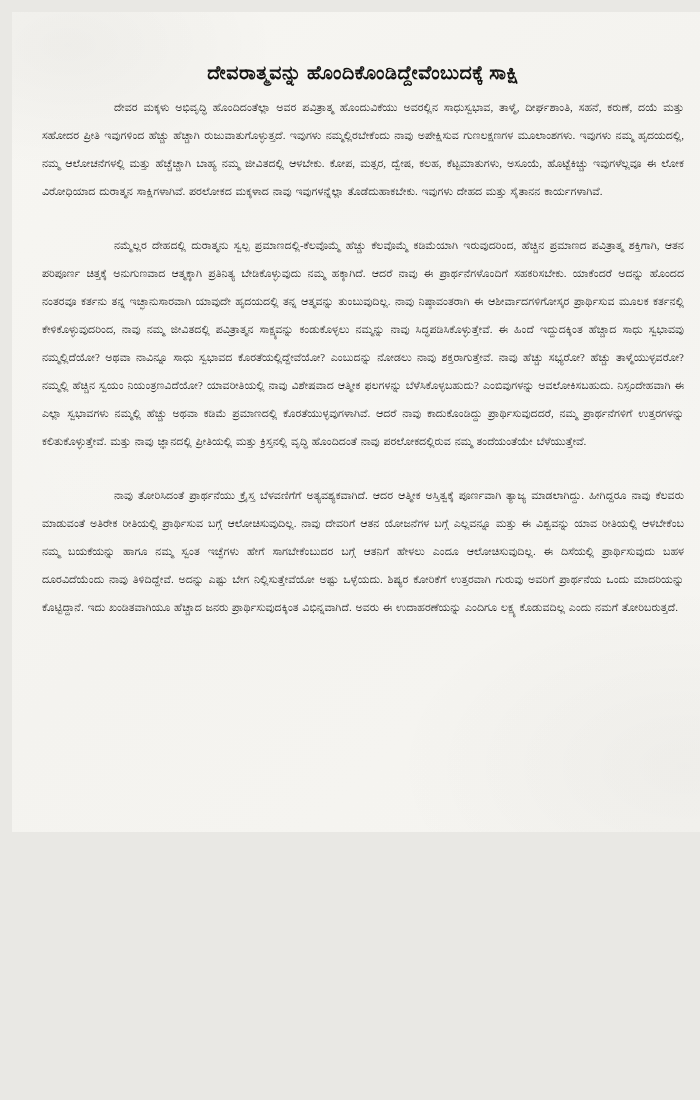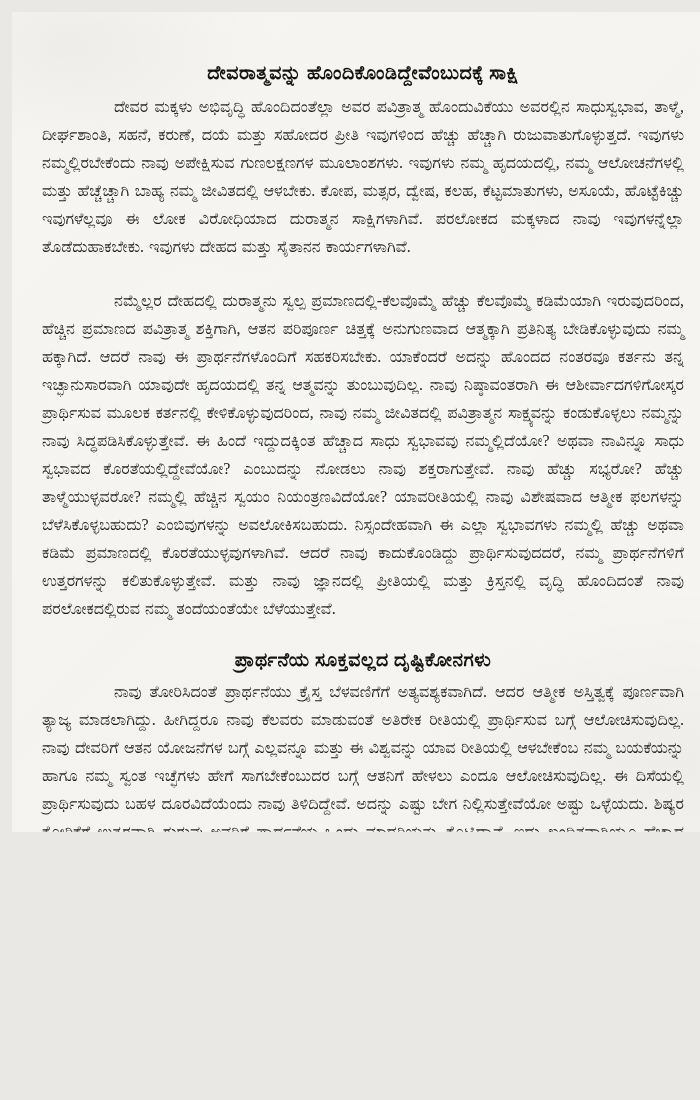--- a/index.html
+++ b/index.html
@@ -32,21 +32,21 @@
     margin: 0 0 9px 0;
     color: #141311;
   }
   .section-title.second {
     margin-top: 6px;
     margin-bottom: 7px;
   }
   .para {
     text-align: justify;
     text-indent: 72px;
-    font-size: 16px;
+    font-size: 11px;
     line-height: 28px;
     margin: 0 0 26px 0;
     color: #201f1d;
     word-spacing: 1px;
   }
   .para.last {
     margin-bottom: 0;
   }
   .page-number {
     position: absolute;
@@ -83,21 +83,20 @@
 <div class="page">
   <div class="scan-shade"></div>
 
   <div class="content">
     <h1 class="section-title">ದೇವರಾತ್ಮವನ್ನು ಹೊಂದಿಕೊಂಡಿದ್ದೇವೆಂಬುದಕ್ಕೆ ಸಾಕ್ಷಿ</h1>
 
     <p class="para">ದೇವರ ಮಕ್ಕಳು ಅಭಿವೃದ್ಧಿ ಹೊಂದಿದಂತೆಲ್ಲಾ ಅವರ ಪವಿತ್ರಾತ್ಮ ಹೊಂದುವಿಕೆಯು ಅವರಲ್ಲಿನ ಸಾಧುಸ್ವಭಾವ, ತಾಳ್ಮೆ, ದೀರ್ಘಶಾಂತಿ, ಸಹನೆ, ಕರುಣೆ, ದಯೆ ಮತ್ತು ಸಹೋದರ ಪ್ರೀತಿ ಇವುಗಳಿಂದ ಹೆಚ್ಚು ಹೆಚ್ಚಾಗಿ ರುಜುವಾತುಗೊಳ್ಳುತ್ತದೆ. ಇವುಗಳು ನಮ್ಮಲ್ಲಿರಬೇಕೆಂದು ನಾವು ಅಪೇಕ್ಷಿಸುವ ಗುಣಲಕ್ಷಣಗಳ ಮೂಲಾಂಶಗಳು. ಇವುಗಳು ನಮ್ಮ ಹೃದಯದಲ್ಲಿ, ನಮ್ಮ ಆಲೋಚನೆಗಳಲ್ಲಿ ಮತ್ತು ಹೆಚ್ಚೆಚ್ಚಾಗಿ ಬಾಹ್ಯ ನಮ್ಮ ಜೀವಿತದಲ್ಲಿ ಆಳಬೇಕು. ಕೋಪ, ಮತ್ಸರ, ದ್ವೇಷ, ಕಲಹ, ಕೆಟ್ಟಮಾತುಗಳು, ಅಸೂಯೆ, ಹೊಟ್ಟೆಕಿಚ್ಚು ಇವುಗಳೆಲ್ಲವೂ ಈ ಲೋಕ ವಿರೋಧಿಯಾದ ದುರಾತ್ಮನ ಸಾಕ್ಷಿಗಳಾಗಿವೆ. ಪರಲೋಕದ ಮಕ್ಕಳಾದ ನಾವು ಇವುಗಳನ್ನೆಲ್ಲಾ ತೊಡೆದುಹಾಕಬೇಕು. ಇವುಗಳು ದೇಹದ ಮತ್ತು ಸೈತಾನನ ಕಾರ್ಯಗಳಾಗಿವೆ.</p>
 
     <p class="para">ನಮ್ಮೆಲ್ಲರ ದೇಹದಲ್ಲಿ ದುರಾತ್ಮನು ಸ್ವಲ್ಪ ಪ್ರಮಾಣದಲ್ಲಿ-ಕೆಲವೊಮ್ಮೆ ಹೆಚ್ಚು ಕೆಲವೊಮ್ಮೆ ಕಡಿಮೆಯಾಗಿ ಇರುವುದರಿಂದ, ಹೆಚ್ಚಿನ ಪ್ರಮಾಣದ ಪವಿತ್ರಾತ್ಮ ಶಕ್ತಿಗಾಗಿ, ಆತನ ಪರಿಪೂರ್ಣ ಚಿತ್ತಕ್ಕೆ ಅನುಗುಣವಾದ ಆತ್ಮಕ್ಕಾಗಿ ಪ್ರತಿನಿತ್ಯ ಬೇಡಿಕೊಳ್ಳುವುದು ನಮ್ಮ ಹಕ್ಕಾಗಿದೆ. ಆದರೆ ನಾವು ಈ ಪ್ರಾರ್ಥನೆಗಳೊಂದಿಗೆ ಸಹಕರಿಸಬೇಕು. ಯಾಕೆಂದರೆ ಅದನ್ನು ಹೊಂದದ ನಂತರವೂ ಕರ್ತನು ತನ್ನ ಇಚ್ಛಾನುಸಾರವಾಗಿ ಯಾವುದೇ ಹೃದಯದಲ್ಲಿ ತನ್ನ ಆತ್ಮವನ್ನು ತುಂಬುವುದಿಲ್ಲ. ನಾವು ನಿಷ್ಠಾವಂತರಾಗಿ ಈ ಆಶೀರ್ವಾದಗಳಿಗೋಸ್ಕರ ಪ್ರಾರ್ಥಿಸುವ ಮೂಲಕ ಕರ್ತನಲ್ಲಿ ಕೇಳಿಕೊಳ್ಳುವುದರಿಂದ, ನಾವು ನಮ್ಮ ಜೀವಿತದಲ್ಲಿ ಪವಿತ್ರಾತ್ಮನ ಸಾಕ್ಷ್ಯವನ್ನು ಕಂಡುಕೊಳ್ಳಲು ನಮ್ಮನ್ನು ನಾವು ಸಿದ್ಧಪಡಿಸಿಕೊಳ್ಳುತ್ತೇವೆ. ಈ ಹಿಂದೆ ಇದ್ದುದಕ್ಕಿಂತ ಹೆಚ್ಚಾದ ಸಾಧು ಸ್ವಭಾವವು ನಮ್ಮಲ್ಲಿದೆಯೋ? ಅಥವಾ ನಾವಿನ್ನೂ ಸಾಧು ಸ್ವಭಾವದ ಕೊರತೆಯಲ್ಲಿದ್ದೇವೆಯೋ? ಎಂಬುದನ್ನು ನೋಡಲು ನಾವು ಶಕ್ತರಾಗುತ್ತೇವೆ. ನಾವು ಹೆಚ್ಚು ಸಭ್ಯರೋ? ಹೆಚ್ಚು ತಾಳ್ಮೆಯುಳ್ಳವರೋ? ನಮ್ಮಲ್ಲಿ ಹೆಚ್ಚಿನ ಸ್ವಯಂ ನಿಯಂತ್ರಣವಿದೆಯೋ? ಯಾವರೀತಿಯಲ್ಲಿ ನಾವು ವಿಶೇಷವಾದ ಆತ್ಮೀಕ ಫಲಗಳನ್ನು ಬೆಳೆಸಿಕೊಳ್ಳಬಹುದು? ಎಂಬಿವುಗಳನ್ನು ಅವಲೋಕಿಸಬಹುದು. ನಿಸ್ಸಂದೇಹವಾಗಿ ಈ ಎಲ್ಲಾ ಸ್ವಭಾವಗಳು ನಮ್ಮಲ್ಲಿ ಹೆಚ್ಚು ಅಥವಾ ಕಡಿಮೆ ಪ್ರಮಾಣದಲ್ಲಿ ಕೊರತೆಯುಳ್ಳವುಗಳಾಗಿವೆ. ಆದರೆ ನಾವು ಕಾದುಕೊಂಡಿದ್ದು ಪ್ರಾರ್ಥಿಸುವುದದರೆ, ನಮ್ಮ ಪ್ರಾರ್ಥನೆಗಳಿಗೆ ಉತ್ತರಗಳನ್ನು ಕಲಿತುಕೊಳ್ಳುತ್ತೇವೆ. ಮತ್ತು ನಾವು ಜ್ಞಾನದಲ್ಲಿ ಪ್ರೀತಿಯಲ್ಲಿ ಮತ್ತು ಕ್ರಿಸ್ತನಲ್ಲಿ ವೃದ್ಧಿ ಹೊಂದಿದಂತೆ ನಾವು ಪರಲೋಕದಲ್ಲಿರುವ ನಮ್ಮ ತಂದೆಯಂತೆಯೇ ಬೆಳೆಯುತ್ತೇವೆ.</p>
 
-    <h2 class="section-title second">ಪ್ರಾರ್ಥನೆಯ ಸೂಕ್ತವಲ್ಲದ ದೃಷ್ಟಿಕೋನಗಳು</h2>
 
     <p class="para last">ನಾವು ತೋರಿಸಿದಂತೆ ಪ್ರಾರ್ಥನೆಯು ಕ್ರೈಸ್ತ ಬೆಳವಣಿಗೆಗೆ ಅತ್ಯವಶ್ಯಕವಾಗಿದೆ. ಆದರ ಆತ್ಮೀಕ ಅಸ್ತಿತ್ವಕ್ಕೆ ಪೂರ್ಣವಾಗಿ ತ್ಯಾಜ್ಯ ಮಾಡಲಾಗಿದ್ದು. ಹೀಗಿದ್ದರೂ ನಾವು ಕೆಲವರು ಮಾಡುವಂತೆ ಅತಿರೇಕ ರೀತಿಯಲ್ಲಿ ಪ್ರಾರ್ಥಿಸುವ ಬಗ್ಗೆ ಆಲೋಚಿಸುವುದಿಲ್ಲ. ನಾವು ದೇವರಿಗೆ ಆತನ ಯೋಜನೆಗಳ ಬಗ್ಗೆ ಎಲ್ಲವನ್ನೂ ಮತ್ತು ಈ ವಿಶ್ವವನ್ನು ಯಾವ ರೀತಿಯಲ್ಲಿ ಆಳಬೇಕೆಂಬ ನಮ್ಮ ಬಯಕೆಯನ್ನು ಹಾಗೂ ನಮ್ಮ ಸ್ವಂತ ಇಚ್ಛೆಗಳು ಹೇಗೆ ಸಾಗಬೇಕೆಂಬುದರ ಬಗ್ಗೆ ಆತನಿಗೆ ಹೇಳಲು ಎಂದೂ ಆಲೋಚಿಸುವುದಿಲ್ಲ. ಈ ದಿಸೆಯಲ್ಲಿ ಪ್ರಾರ್ಥಿಸುವುದು ಬಹಳ ದೂರವಿದೆಯೆಂದು ನಾವು ತಿಳಿದಿದ್ದೇವೆ. ಅದನ್ನು ಎಷ್ಟು ಬೇಗ ನಿಲ್ಲಿಸುತ್ತೇವೆಯೋ ಅಷ್ಟು ಒಳ್ಳೆಯದು. ಶಿಷ್ಯರ ಕೋರಿಕೆಗೆ ಉತ್ತರವಾಗಿ ಗುರುವು ಅವರಿಗೆ ಪ್ರಾರ್ಥನೆಯ ಒಂದು ಮಾದರಿಯನ್ನು ಕೊಟ್ಟಿದ್ದಾನೆ. ಇದು ಖಂಡಿತವಾಗಿಯೂ ಹೆಚ್ಚಾದ ಜನರು ಪ್ರಾರ್ಥಿಸುವುದಕ್ಕಿಂತ ವಿಭಿನ್ನವಾಗಿದೆ. ಅವರು ಈ ಉದಾಹರಣೆಯನ್ನು ಎಂದಿಗೂ ಲಕ್ಷ್ಯ ಕೊಡುವದಿಲ್ಲ ಎಂದು ನಮಗೆ ತೋರಿಬರುತ್ತದೆ.</p>
   </div>
 
   <div class="page-number">28</div>
 
   <div class="footer-rule"></div>
 </div>
 
 </body></html>

